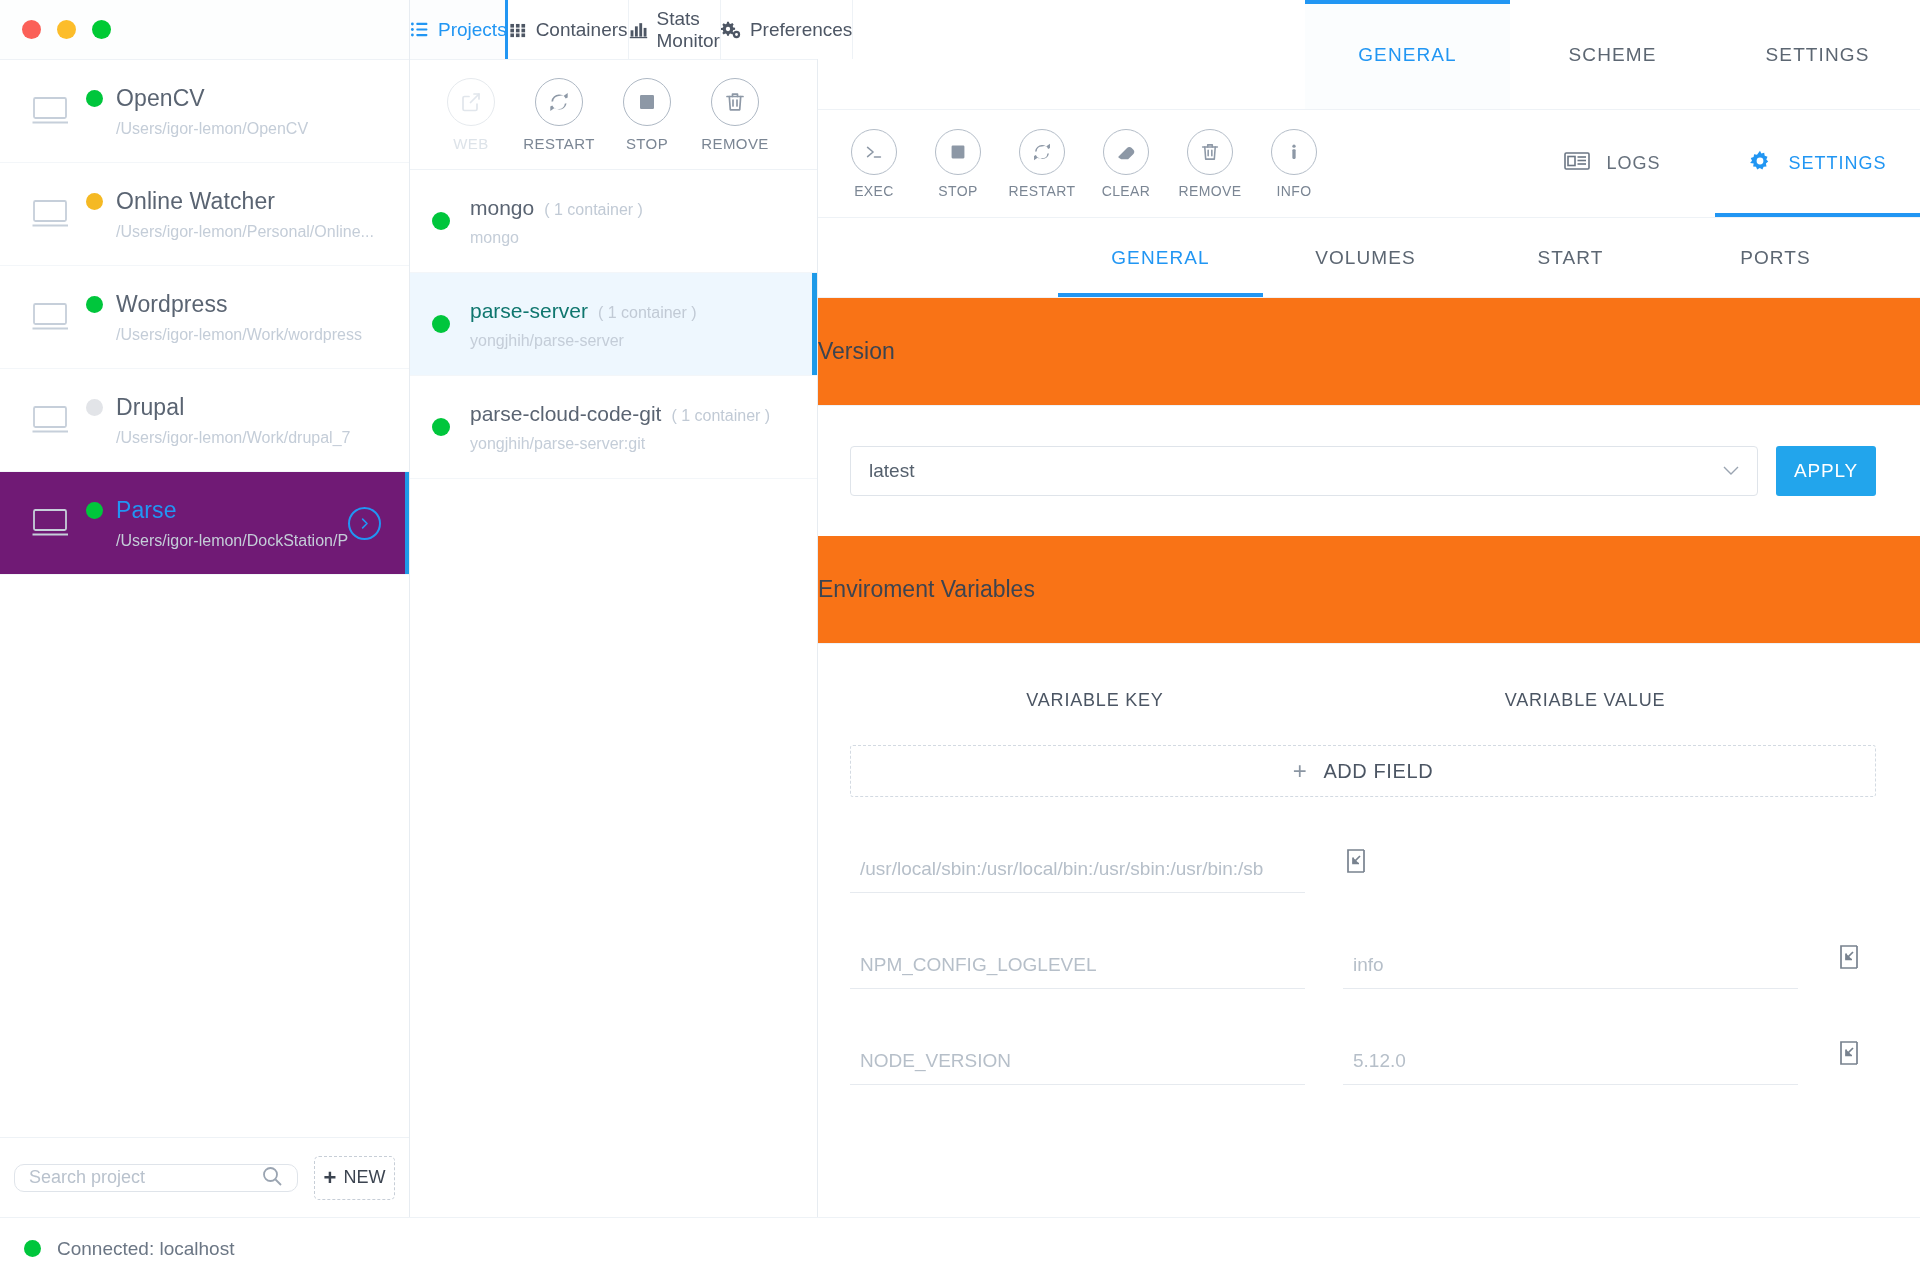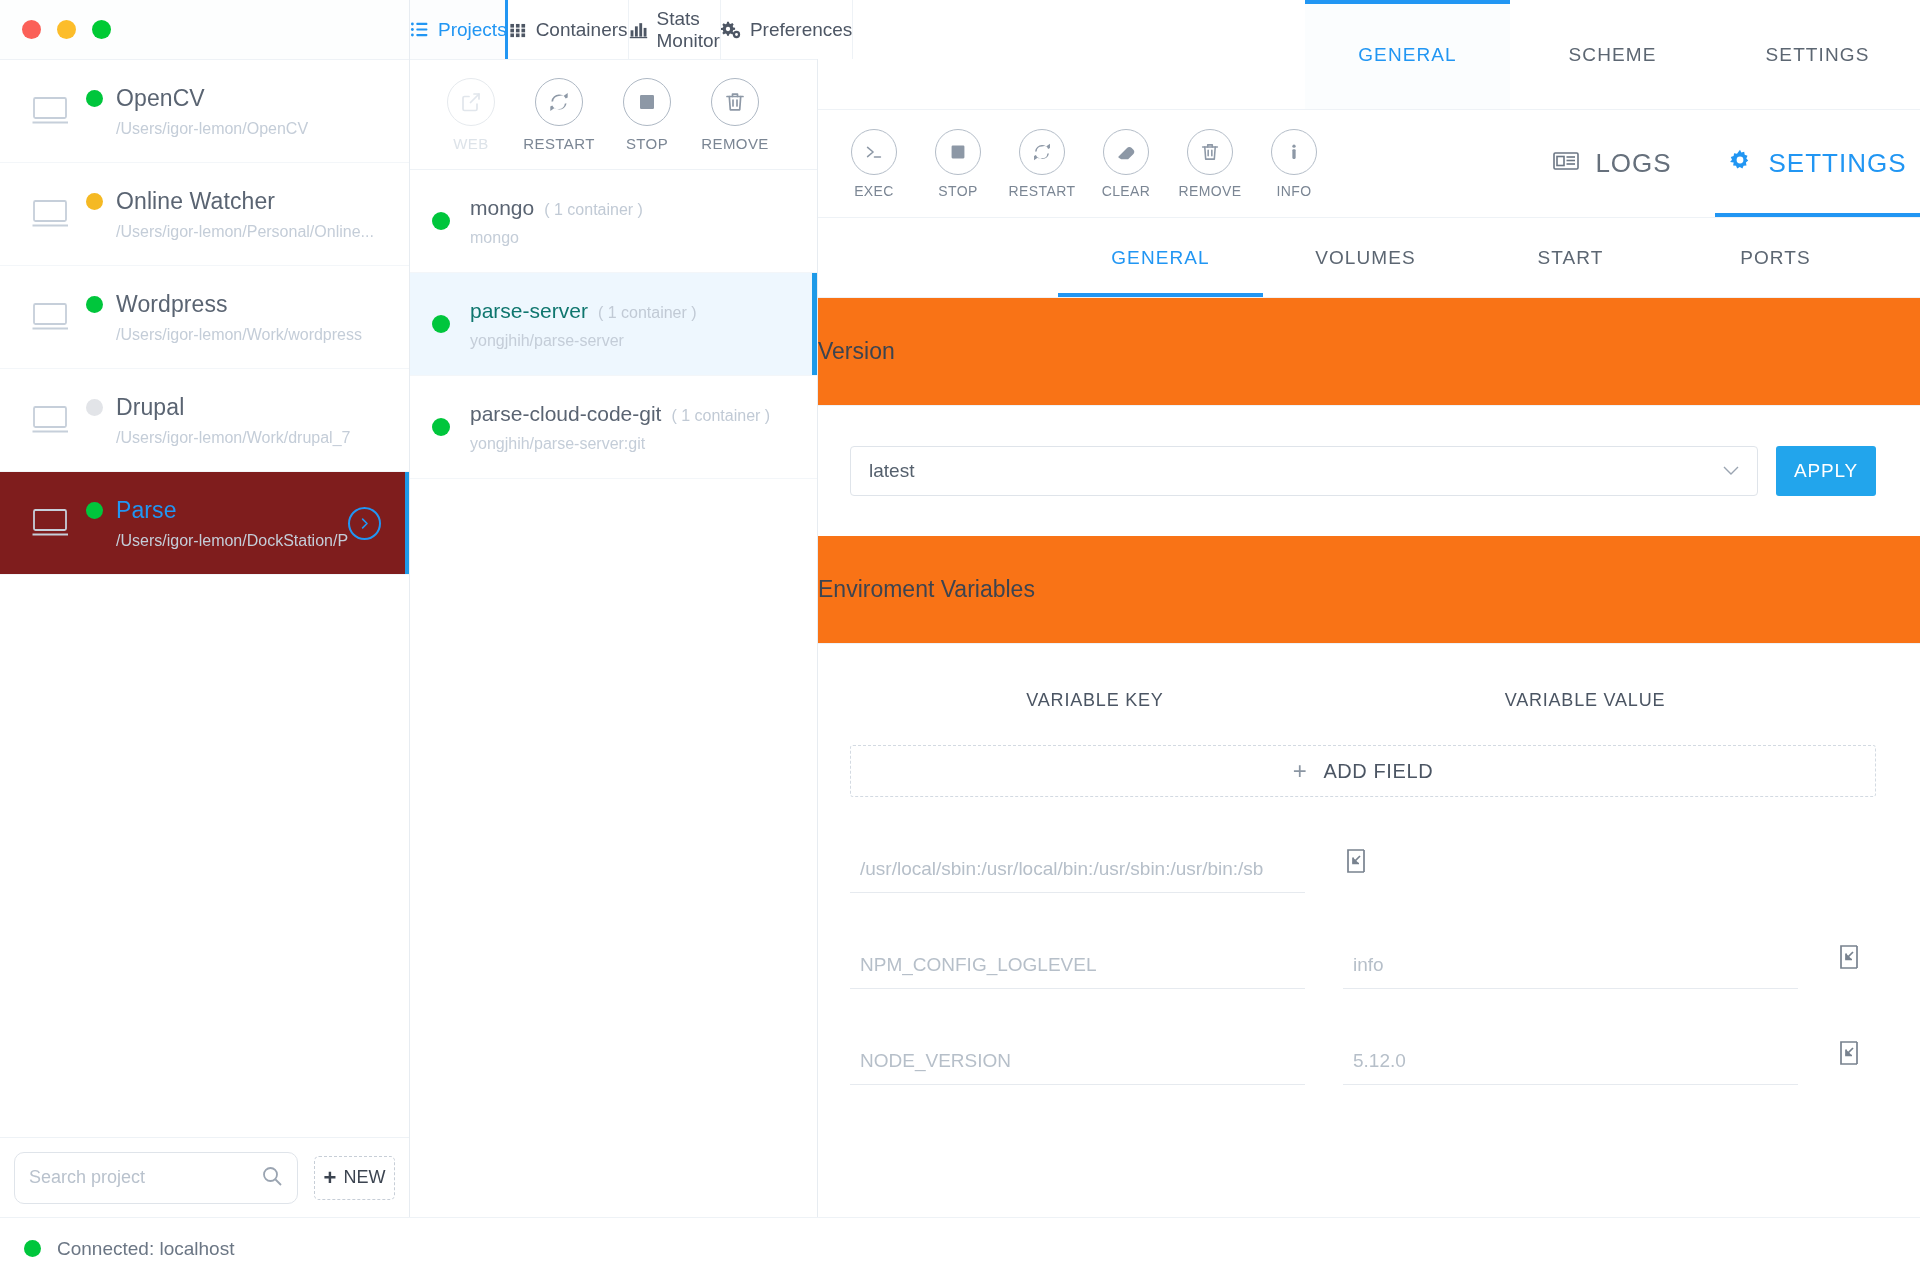--- a/index.html
+++ b/index.html
@@ -36,21 +36,21 @@
 
   .project-list { flex: 1 1 auto; overflow: hidden; }
   .project-item {
     position: relative;
     height: 103px;
     display: flex; align-items: center;
     padding-left: 32px;
     border-bottom: 1px solid #f3f6f9;
     cursor: pointer;
   }
-  .project-item.selected { background: #7f1d1d; justify-content: flex-end; }
+  .project-item.selected { background: #701a75; justify-content: flex-end; }
   .project-item.selected::after {
     content: ""; position: absolute; right: 0; top: 0; bottom: 0;
     width: 4px; background: #1e9ae8;
   }
   .screen-icon { width: 40px; flex: 0 0 40px; margin-right: 14px; }
   .screen-icon svg { display: block; }
   .proj-main { flex: 1 1 auto; min-width: 0; }
   .proj-title-row { display: flex; align-items: center; gap: 13px; }
   .status-dot { width: 17px; height: 17px; border-radius: 50%; flex: 0 0 17px; }
   .dot-green { background: #00c63c; }
@@ -66,21 +66,21 @@
     margin-right: 28px; flex: 0 0 33px;
   }
 
   .sidebar-footer {
     height: 80px; flex: 0 0 80px;
     border-top: 1px solid #eef2f6;
     display: flex; align-items: center; gap: 16px;
     padding: 0 14px;
   }
   .search-box {
-    flex: 1 1 auto; height: 52px;
+    flex: 1 1 auto; height: 28px;
     border: 1px solid #dfe4ea; border-radius: 10px;
     display: flex; align-items: center; padding: 0 14px;
   }
   .search-box input {
     flex: 1 1 auto; border: none; outline: none;
     font-size: 18px; color: #8a94a2;
     font-family: "Liberation Sans", sans-serif; background: transparent;
   }
   .search-box input::placeholder { color: #b9c2cd; }
   .new-btn {
@@ -164,21 +164,21 @@
   .ct-btn { width: 84px; display: flex; flex-direction: column; align-items: center; gap: 8px; cursor: pointer; }
   .ct-circle {
     width: 46px; height: 46px; border-radius: 50%;
     border: 1.6px solid #b4bdc8; color: #8d98a6;
     display: flex; align-items: center; justify-content: center;
   }
   .ct-label { font-size: 14px; color: #7b8694; letter-spacing: .4px; }
   .cnt-rt-tabs { margin-left: auto; display: flex; height: 100%; }
   .rt-tab {
     width: 205px; flex: 0 0 205px; display: flex; align-items: center; justify-content: center; gap: 16px;
-    font-size: 26px; color: #66707c; letter-spacing: 1px; cursor: pointer; position: relative;
+    font-size: 18px; color: #66707c; letter-spacing: 1px; cursor: pointer; position: relative;
   }
   .rt-tab.active { color: #2196f3; }
   .rt-tab.active::after { content: ""; position: absolute; left: 0; right: 0; bottom: 0; height: 4px; background: #2196f3; }
 
   .sub-tabs { height: 80px; flex: 0 0 80px; display: flex; align-items: stretch; border-bottom: 1px solid #eef2f6; padding-left: 240px; }
   .sub-tab {
     width: 205px; flex: 0 0 205px; display: flex; align-items: center; justify-content: center;
     font-size: 19px; color: #5c6672; letter-spacing: 1.1px; cursor: pointer; position: relative;
   }
   .sub-tab.active { color: #2196f3; }

